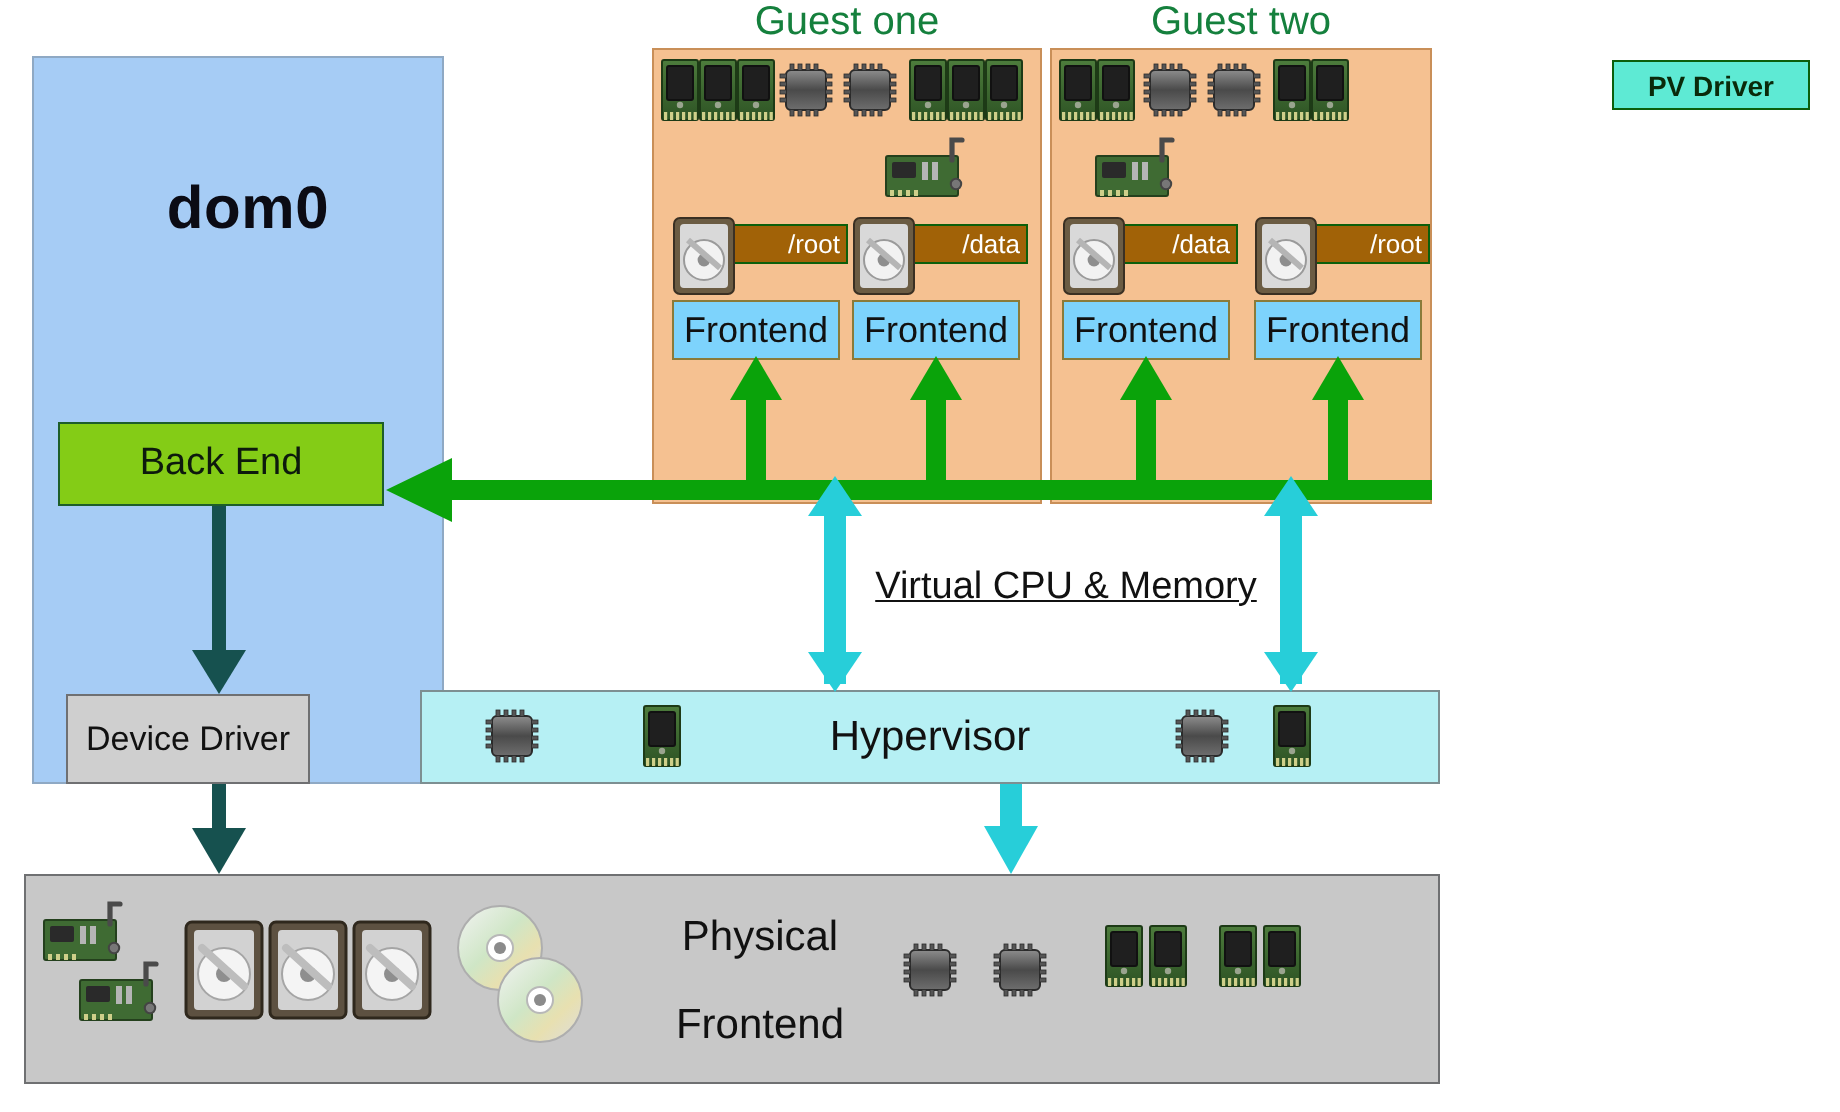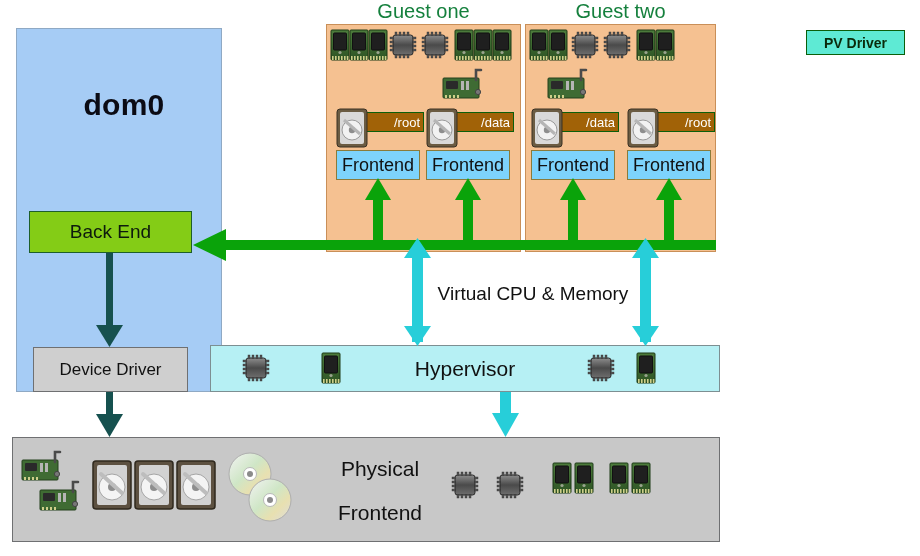--- a/index.html
+++ b/index.html
@@ -14,21 +14,21 @@
             background:#a6ccf5;border:1.5px solid #8fa9c4;box-sizing:border-box;}
   #dom0-title{left:16px;top:88px;width:216px;text-align:center;
               font-size:30px;font-weight:bold;color:#0b0b14;letter-spacing:.3px;}
 
   .gbox{background:#84cc16;border:1.5px solid #1d5e2a;box-sizing:border-box;}
 
   #backend-box{left:29px;top:211px;width:163px;height:42px;
                display:flex;align-items:center;justify-content:center;}
   #backend-box .lbl{font-size:19px;color:#0d1a0d;}
 
-  #devdriver-box{left:33px;top:347px;width:155px;height:45px;
+  #devdriver-box{left:33px;top:347px;width:122px;height:45px;
                  background:#cfcfcf;border:1.5px solid #6f7072;box-sizing:border-box;
                  display:flex;align-items:center;justify-content:center;}
   #devdriver-box .lbl{font-size:17px;color:#111;}
 
   
   .guest{background:#f5c191;border:1.5px solid #c98f58;box-sizing:border-box;}
   #guest1-box{left:326px;top:24px;width:195px;height:228px;}
   #guest2-box{left:525px;top:24px;width:191px;height:228px;}
   .guest-title{top:0px;font-size:20px;color:#15803d;text-align:center;}
   #guest1-title{left:326px;width:195px;}
@@ -58,21 +58,21 @@
             font-size:21px;color:#111;line-height:44px;}
 
   
   #legend-box{left:806px;top:30px;width:99px;height:25px;
               background:#5eead4;border:1.5px solid #0b5f0b;box-sizing:border-box;
               display:flex;align-items:center;justify-content:center;}
   #legend-box .lbl{font-size:14px;font-weight:bold;color:#0a2a0a;}
 
   
   #vcpu-label{left:418px;top:283px;width:230px;text-align:center;
-              font-size:19px;color:#111;}
+              font-size:19px;color:#111;text-decoration:underline;}
 
   svg.ov{position:absolute;left:0;top:0;width:920px;height:556px;
          pointer-events:none;}
 </style>
 </head>
 <body>
 
 <div class="abs" id="dom0-box"></div>
 <div class="abs" id="dom0-title">dom0</div>
 

